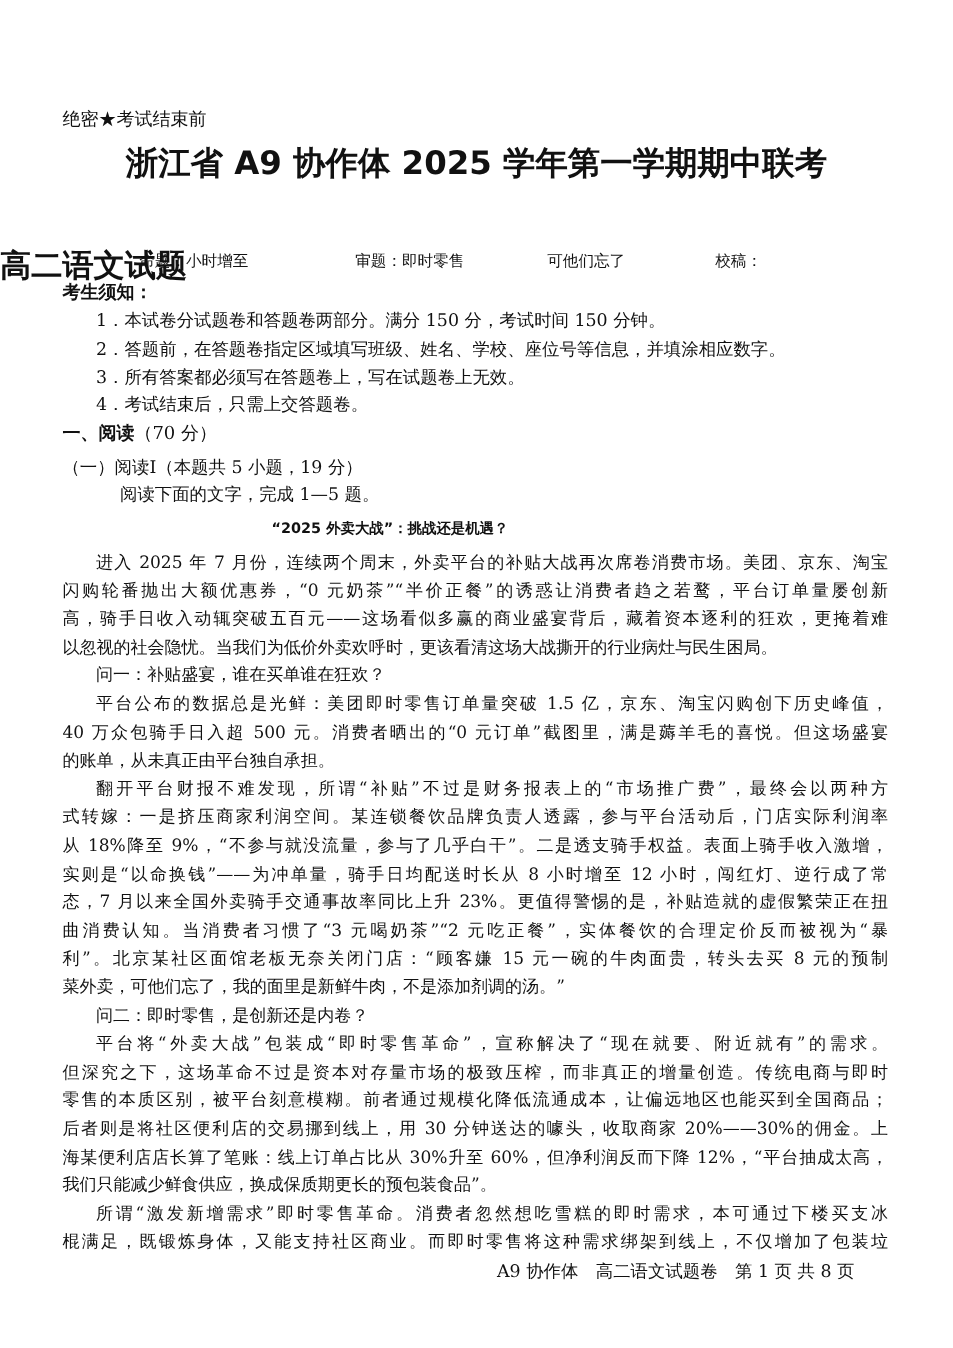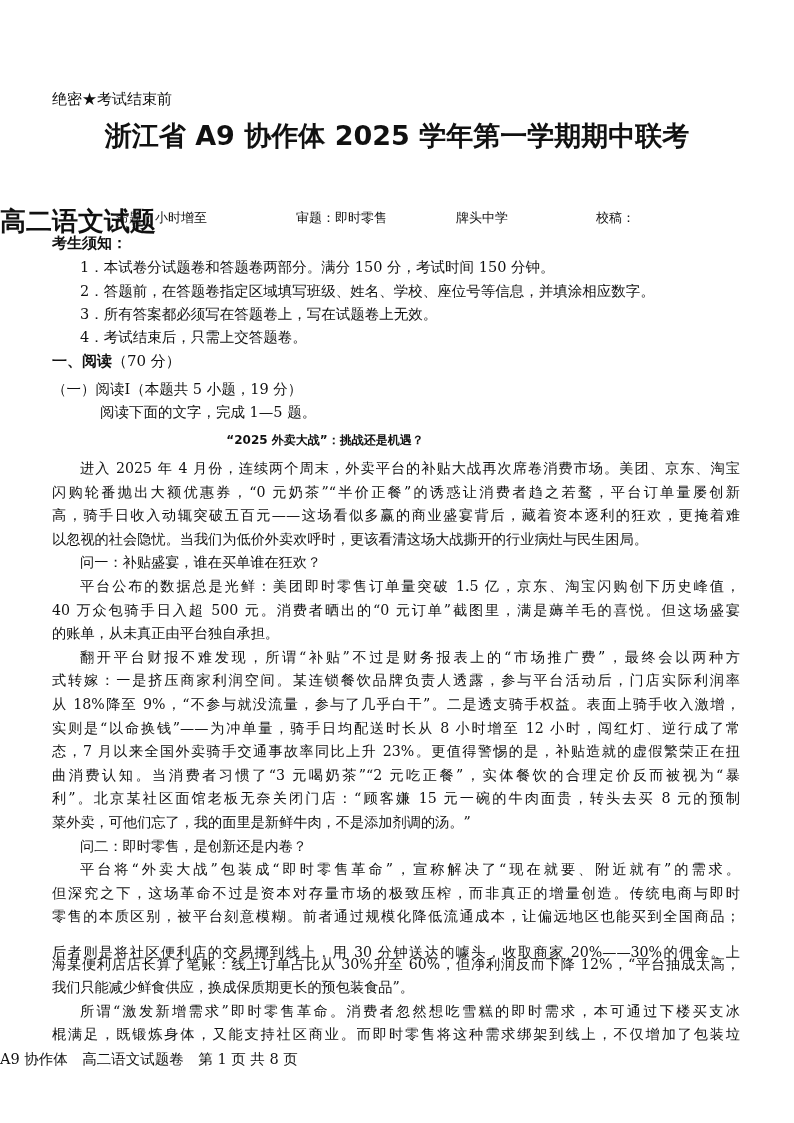--- a/index.html
+++ b/index.html
@@ -17,69 +17,69 @@
   .notice { left: 80px; font-size: 14.5px; }
   .sec1 { left: 52px; top: 352px; font-size: 15px; }
   .sec1 b { font-family: "DejaVu Sans", sans-serif; }
   .sub1 { left: 52px; top: 380px; font-size: 14.5px; }
   .sub1-inst { left: 100px; top: 403px; font-size: 14.5px; }
   .art-title { left: 0; width: 650px; top: 432px; text-align: center; font-size: 12px; font-weight: bold;
                font-family: "DejaVu Sans", sans-serif; }
   .body-line { left: 52px; width: 688px; font-size: 14.2px; text-align: justify; text-align-last: justify; }
   .body-line.last { text-align-last: left; }
   .body-line.indent { left: 80px; width: 660px; }
-  .footer { left: 0; width: 684px; top: 1050px; text-align: left; font-size: 14.5px; }
+  .footer { left: 0; width: 684px; top: 1050px; text-align: right; font-size: 14.5px; padding-left: 28px; }
 </style>
 </head>
 <body>
 
 <div class="abs secret">绝密★考试结束前</div>
 <div class="abs title1">浙江省 A9 协作体 2025 学年第一学期期中联考</div>
 <div class="abs title2">高二语文试题</div>
 
 <div>
   <div class="abs credits c1">命题：小时增至</div>
   <div class="abs credits c2">审题：即时零售</div>
-  <div class="abs credits c3">牌头中学</div>
+  <div class="abs credits c3">可他们忘了</div>
   <div class="abs credits c4">校稿：</div>
 </div>
 
 <div class="abs notice-h">考生须知：</div>
 <div class="abs notice" style="top:258px">1．本试卷分试题卷和答题卷两部分。满分 150 分，考试时间 150 分钟。</div>
 <div class="abs notice" style="top:282px">2．答题前，在答题卷指定区域填写班级、姓名、学校、座位号等信息，并填涂相应数字。</div>
 <div class="abs notice" style="top:305px">3．所有答案都必须写在答题卷上，写在试题卷上无效。</div>
 <div class="abs notice" style="top:328px">4．考试结束后，只需上交答题卷。</div>
 
 <div class="abs sec1"><b>一、阅读</b><span>（70 分）</span></div>
 <div class="abs sub1">（一）阅读Ⅰ（本题共 5 小题，19 分）</div>
 <div class="abs sub1-inst">阅读下面的文字，完成 1—5 题。</div>
 
 <div class="abs art-title">“2025 外卖大战”：挑战还是机遇？</div>
 
 <div id="article-body">
-    <div class="abs body-line indent" style="top: 459px;">进入 2025 年 4 月份，连续两个周末，外卖平台的补贴大战再次席卷消费市场。美团、京东、淘宝</div>
+    <div class="abs body-line indent" style="top: 459px;">进入 2025 年 7 月份，连续两个周末，外卖平台的补贴大战再次席卷消费市场。美团、京东、淘宝</div>
     <div class="abs body-line" style="top: 482.6px;">闪购轮番抛出大额优惠券，“0 元奶茶”“半价正餐”的诱惑让消费者趋之若鹜，平台订单量屡创新</div>
     <div class="abs body-line" style="top: 506.2px;">高，骑手日收入动辄突破五百元——这场看似多赢的商业盛宴背后，藏着资本逐利的狂欢，更掩着难</div>
     <div class="abs body-line last" style="top: 529.8px;">以忽视的社会隐忧。当我们为低价外卖欢呼时，更该看清这场大战撕开的行业病灶与民生困局。</div>
     <div class="abs body-line indent last" style="top: 553.4px;">问一：补贴盛宴，谁在买单谁在狂欢？</div>
     <div class="abs body-line indent" style="top: 577px;">平台公布的数据总是光鲜：美团即时零售订单量突破 1.5 亿，京东、淘宝闪购创下历史峰值，</div>
     <div class="abs body-line" style="top: 600.6px;">40 万众包骑手日入超 500 元。消费者晒出的“0 元订单”截图里，满是薅羊毛的喜悦。但这场盛宴</div>
     <div class="abs body-line last" style="top: 624.2px;">的账单，从未真正由平台独自承担。</div>
     <div class="abs body-line indent" style="top: 647.8px;">翻开平台财报不难发现，所谓“补贴”不过是财务报表上的“市场推广费”，最终会以两种方</div>
     <div class="abs body-line" style="top: 671.4px;">式转嫁：一是挤压商家利润空间。某连锁餐饮品牌负责人透露，参与平台活动后，门店实际利润率</div>
     <div class="abs body-line" style="top: 695px;">从 18%降至 9%，“不参与就没流量，参与了几乎白干”。二是透支骑手权益。表面上骑手收入激增，</div>
     <div class="abs body-line" style="top: 718.6px;">实则是“以命换钱”——为冲单量，骑手日均配送时长从 8 小时增至 12 小时，闯红灯、逆行成了常</div>
     <div class="abs body-line" style="top: 742.2px;">态，7 月以来全国外卖骑手交通事故率同比上升 23%。更值得警惕的是，补贴造就的虚假繁荣正在扭</div>
     <div class="abs body-line" style="top: 765.8px;">曲消费认知。当消费者习惯了“3 元喝奶茶”“2 元吃正餐”，实体餐饮的合理定价反而被视为“暴</div>
     <div class="abs body-line" style="top: 789.4px;">利”。北京某社区面馆老板无奈关闭门店：“顾客嫌 15 元一碗的牛肉面贵，转头去买 8 元的预制</div>
     <div class="abs body-line last" style="top: 813px;">菜外卖，可他们忘了，我的面里是新鲜牛肉，不是添加剂调的汤。”</div>
     <div class="abs body-line indent last" style="top: 836.6px;">问二：即时零售，是创新还是内卷？</div>
     <div class="abs body-line indent" style="top: 860.2px;">平台将“外卖大战”包装成“即时零售革命”，宣称解决了“现在就要、附近就有”的需求。</div>
     <div class="abs body-line" style="top: 883.8px;">但深究之下，这场革命不过是资本对存量市场的极致压榨，而非真正的增量创造。传统电商与即时</div>
     <div class="abs body-line" style="top: 907.4px;">零售的本质区别，被平台刻意模糊。前者通过规模化降低流通成本，让偏远地区也能买到全国商品；</div>
-    <div class="abs body-line" style="top: 931px; margin-top: 12px;">后者则是将社区便利店的交易挪到线上，用 30 分钟送达的噱头，收取商家 20%——30%的佣金。上</div>
+    <div class="abs body-line" style="top: 931px;">后者则是将社区便利店的交易挪到线上，用 30 分钟送达的噱头，收取商家 20%——30%的佣金。上</div>
     <div class="abs body-line" style="top: 954.6px;">海某便利店店长算了笔账：线上订单占比从 30%升至 60%，但净利润反而下降 12%，“平台抽成太高，</div>
     <div class="abs body-line last" style="top: 978.2px;">我们只能减少鲜食供应，换成保质期更长的预包装食品”。</div>
     <div class="abs body-line indent" style="top: 1001.8px;">所谓“激发新增需求”即时零售革命。消费者忽然想吃雪糕的即时需求，本可通过下楼买支冰</div>
     <div class="abs body-line" style="top: 1025.4px;">棍满足，既锻炼身体，又能支持社区商业。而即时零售将这种需求绑架到线上，不仅增加了包装垃</div>
   </div>
 
 <div class="abs footer">A9 协作体　高二语文试题卷　第 1 页 共 8 页</div>
 
 </body></html>

